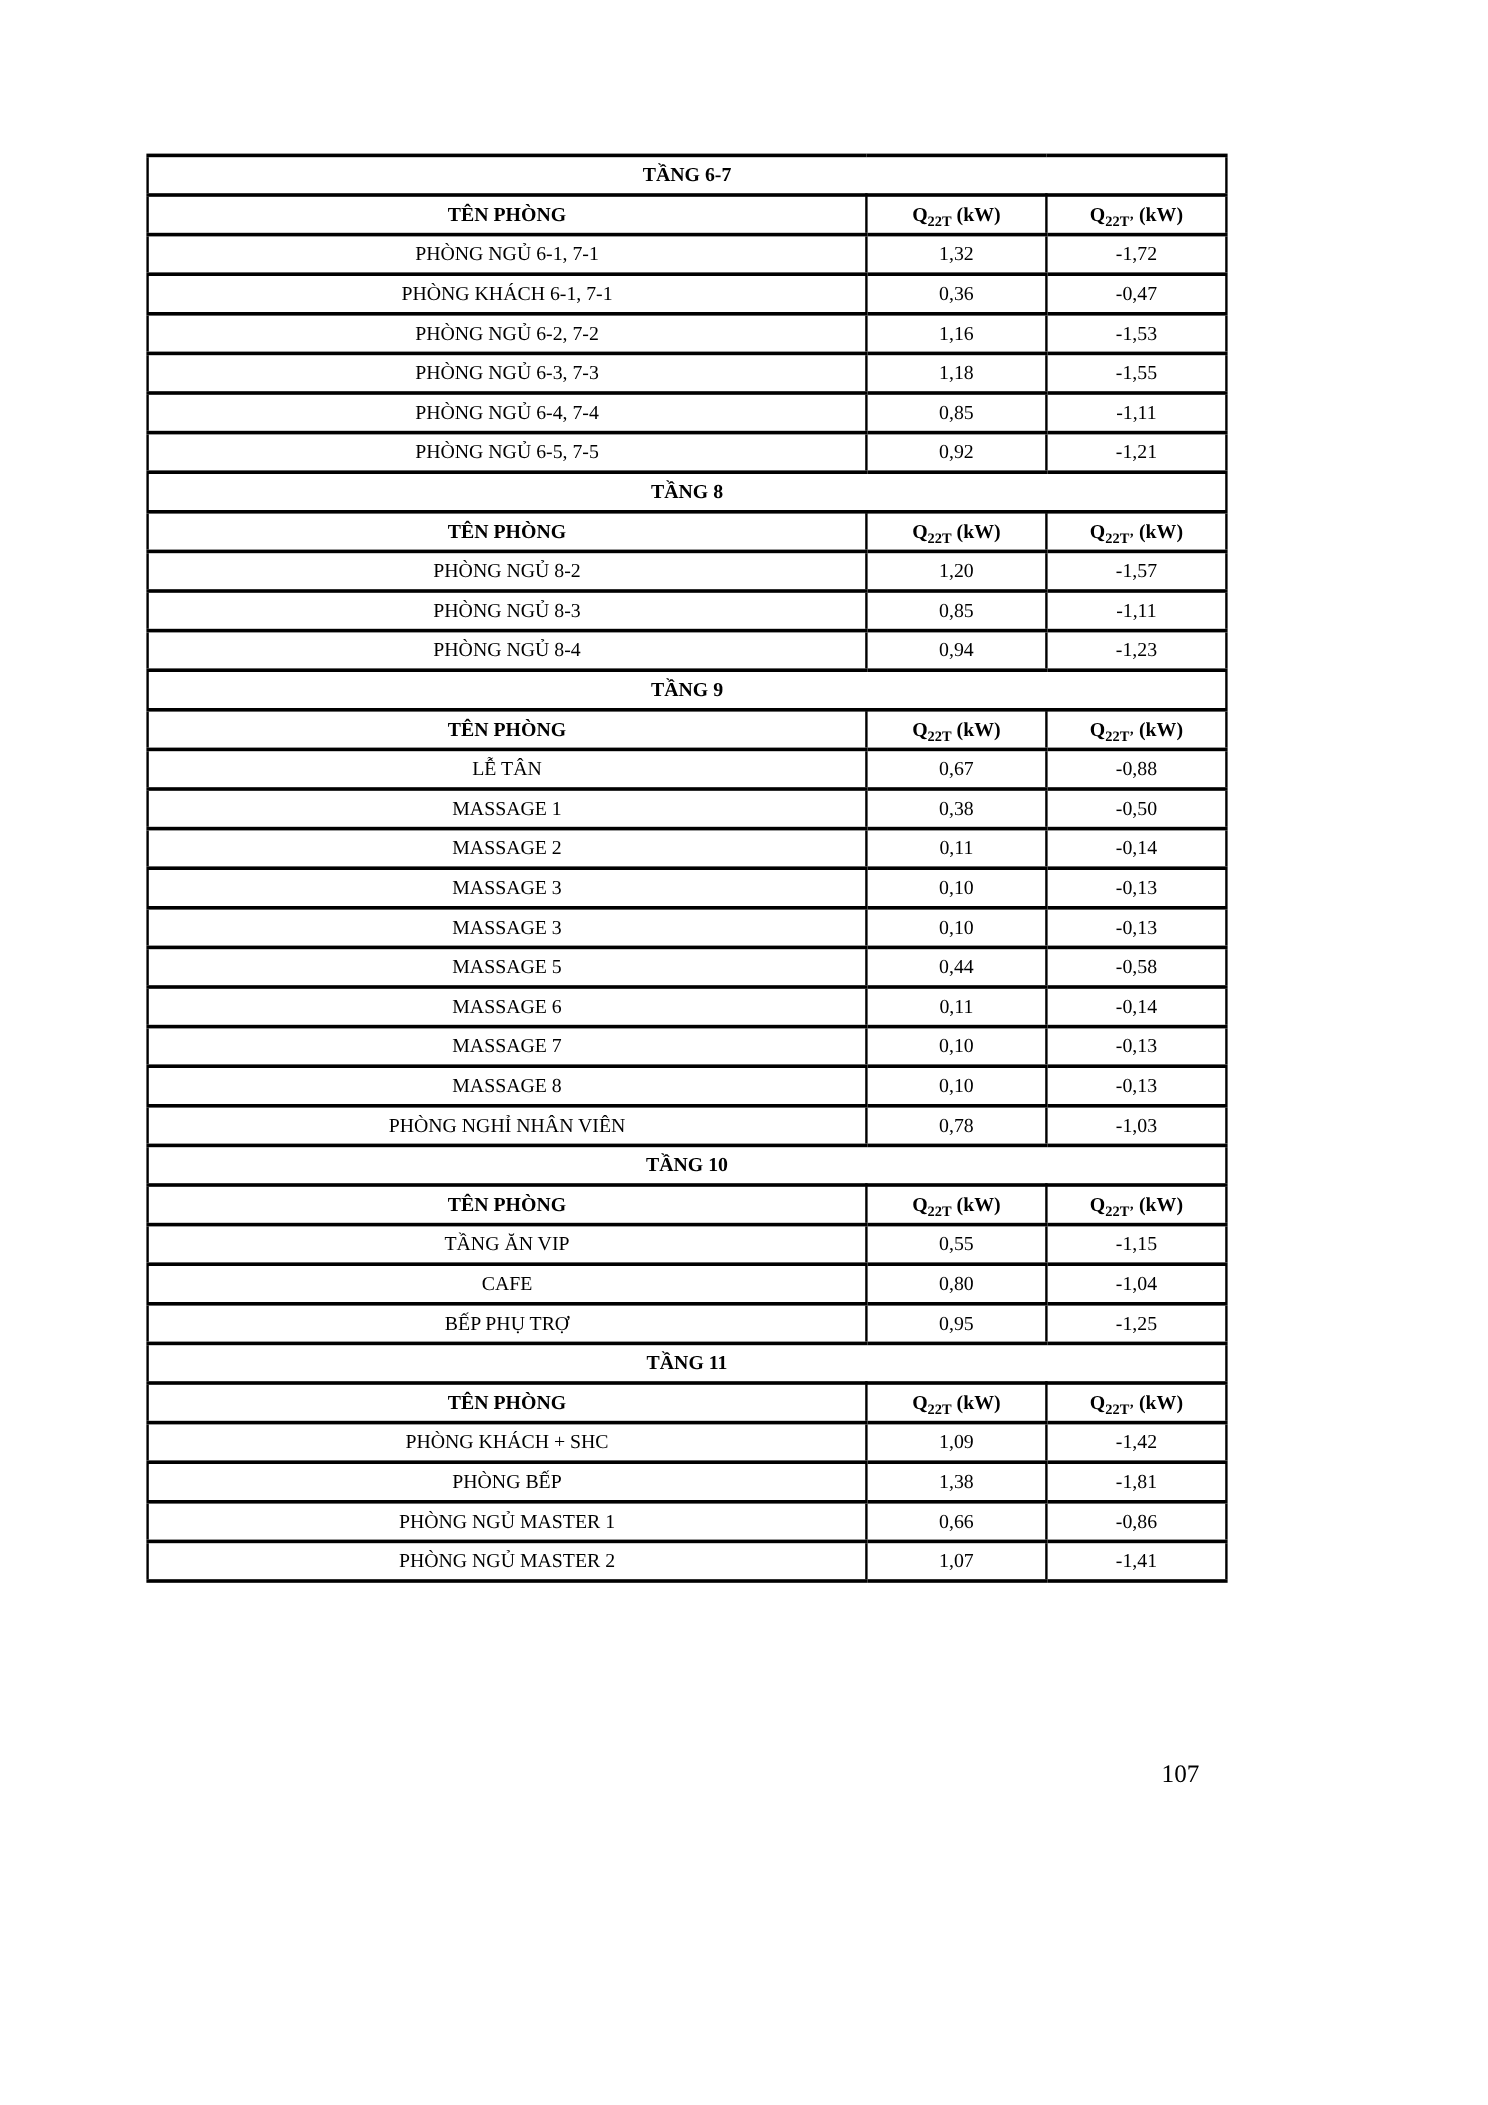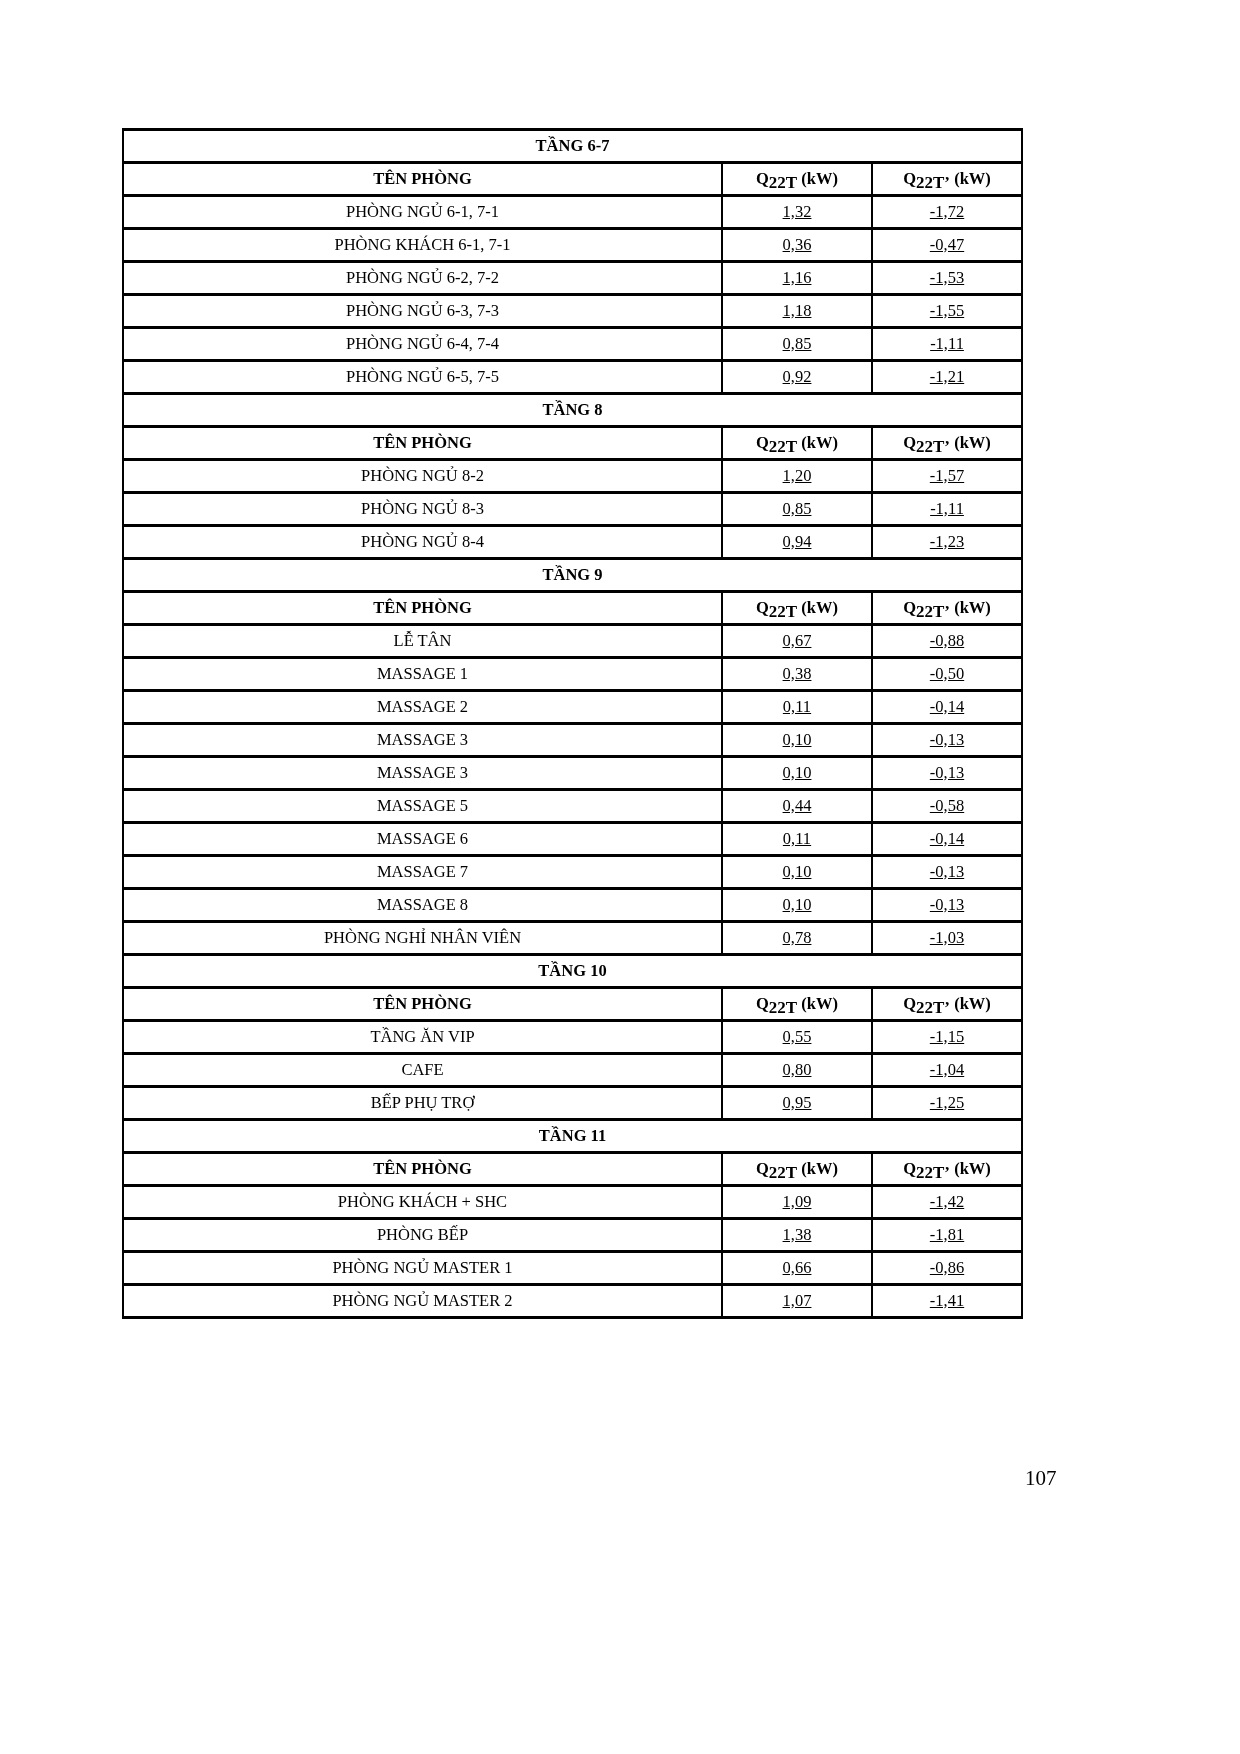--- a/index.html
+++ b/index.html
@@ -44,29 +44,28 @@
   }
   td.colhead {
     font-weight: bold;
     font-size: 17px;
   }
   td.room-cell {
     font-size: 16px;
   }
   td.val-cell {
     font-size: 17px;
-    text-decoration: underline;
   }
   .colhead sub {
-    font-size: 17px;
+    font-size: 12px;
     line-height: 0;
   }
   .page-number {
     position: absolute;
-    left: 1025px;
+    left: 968px;
     top: 1466px;
     font-size: 21px;
     color: #000;
   }
 </style>
 </head>
 <body>
 
 <div class="page">
 

